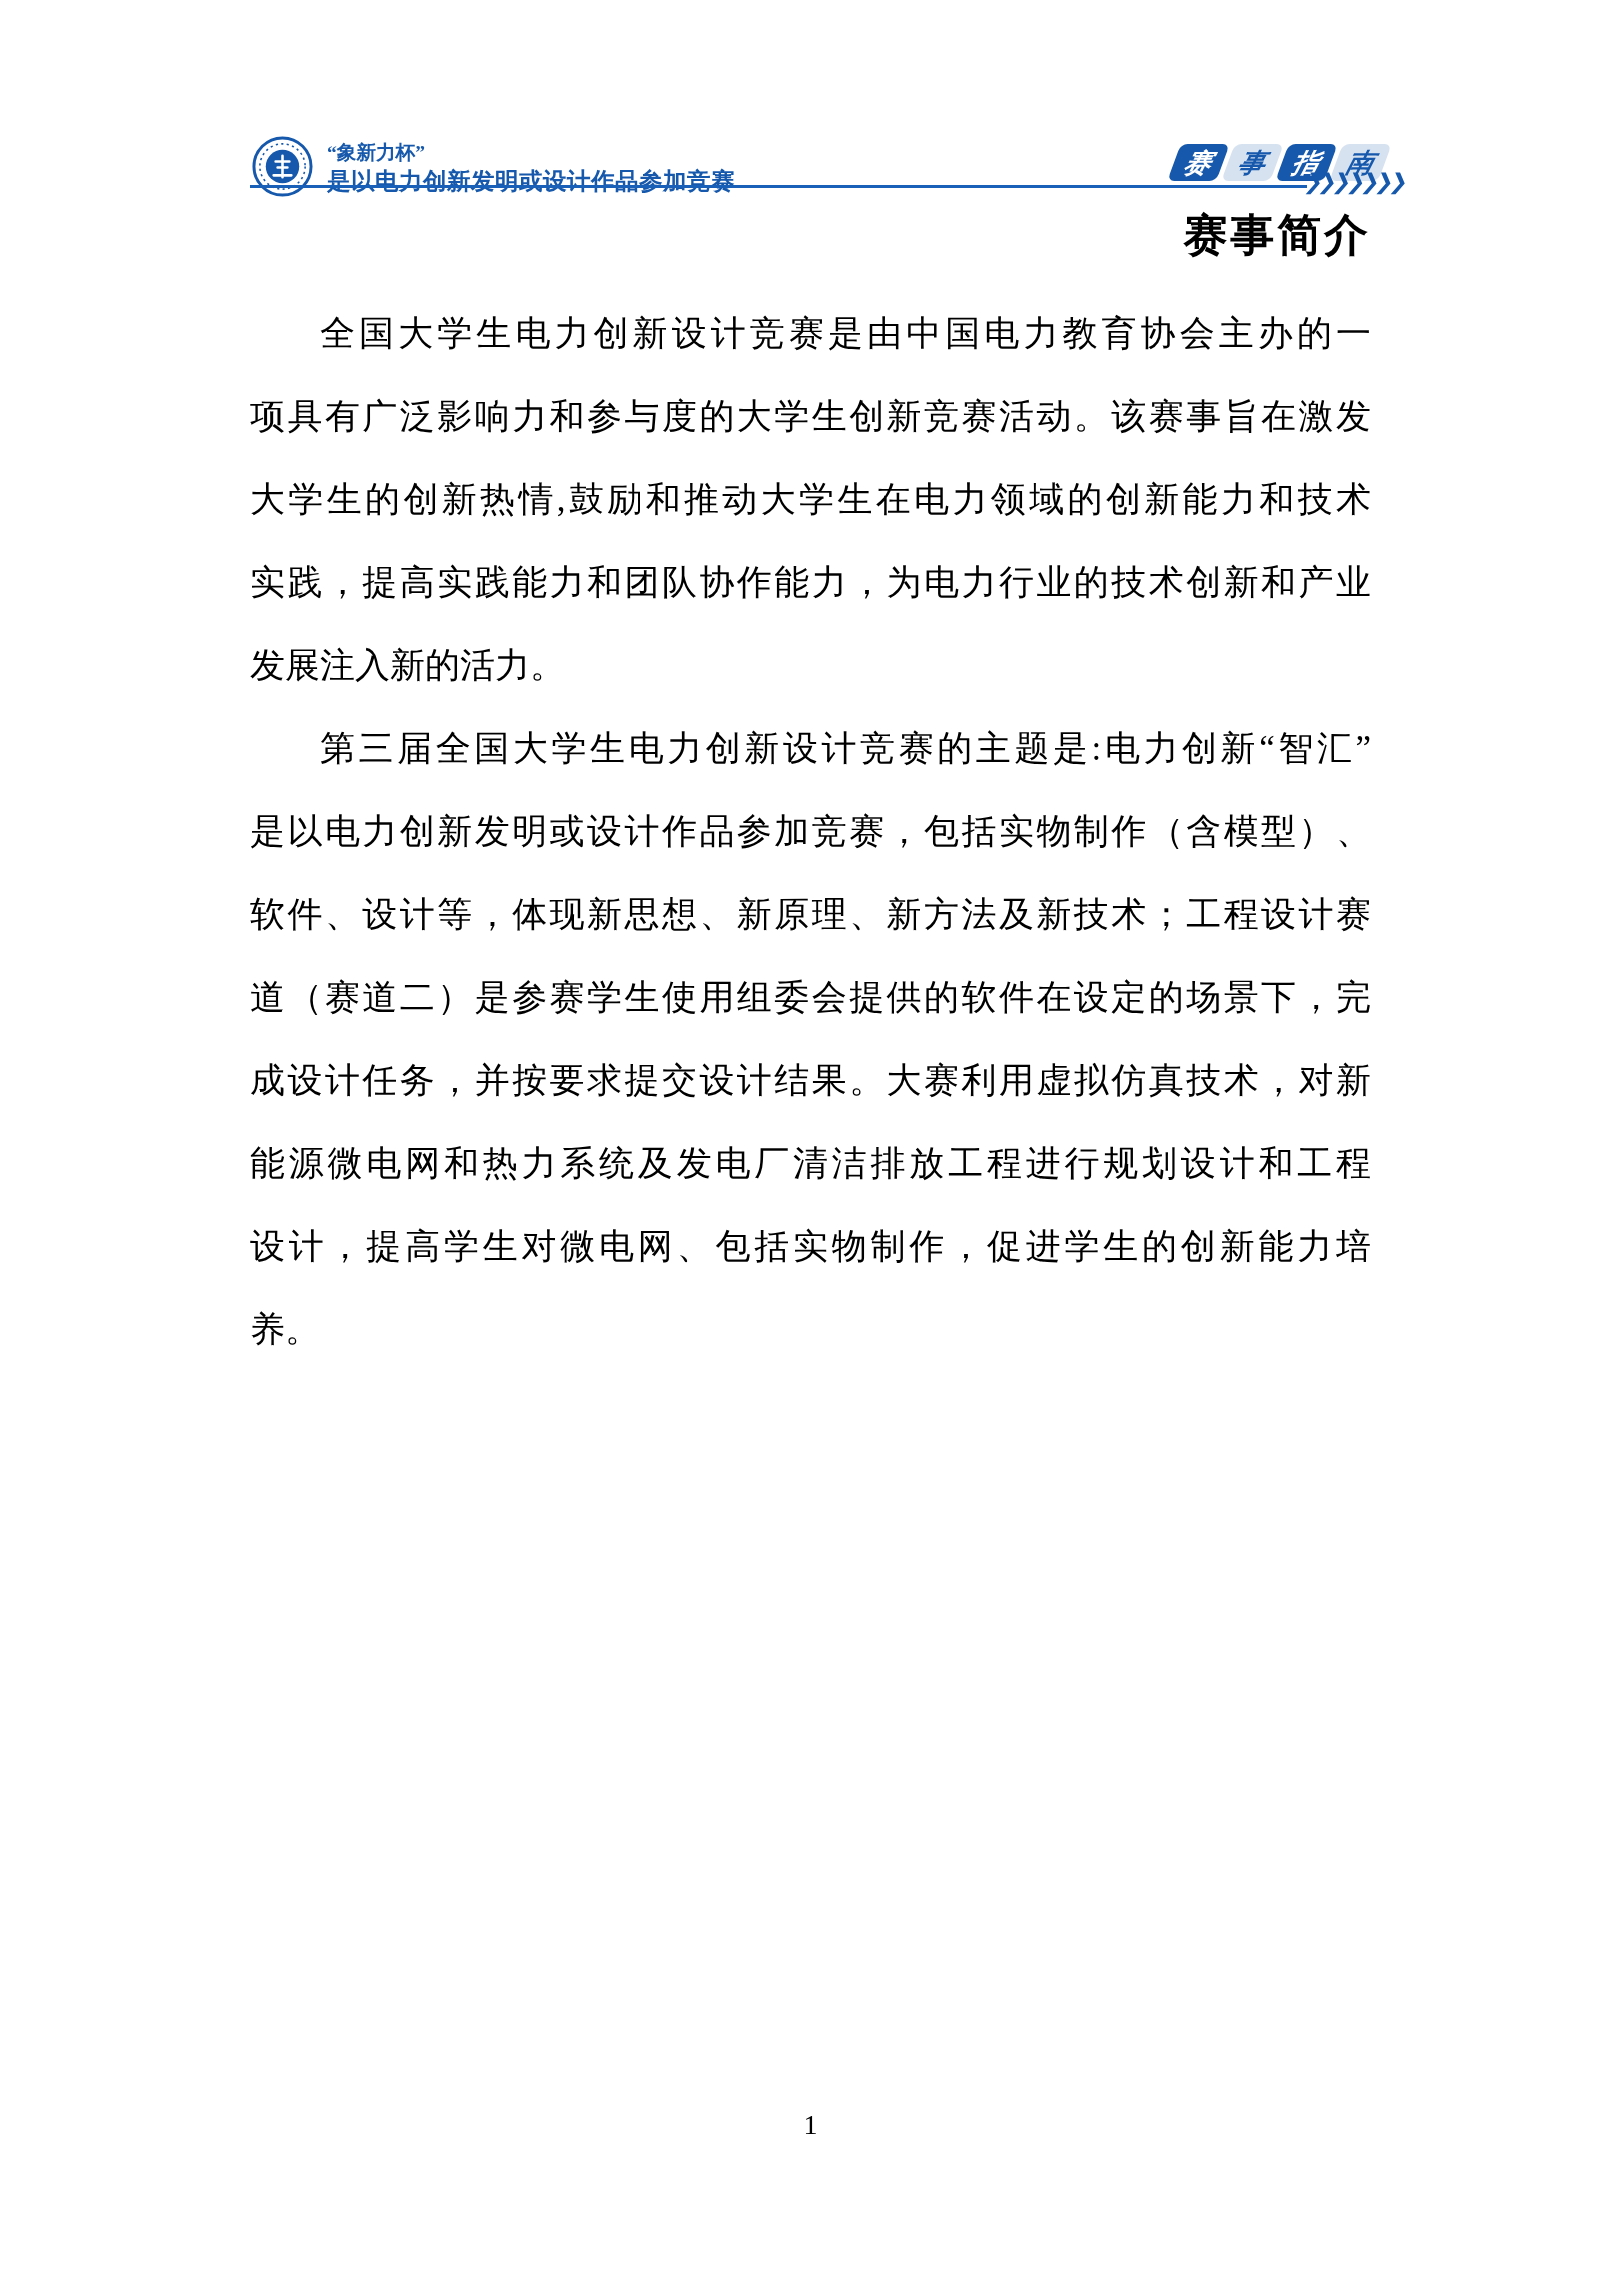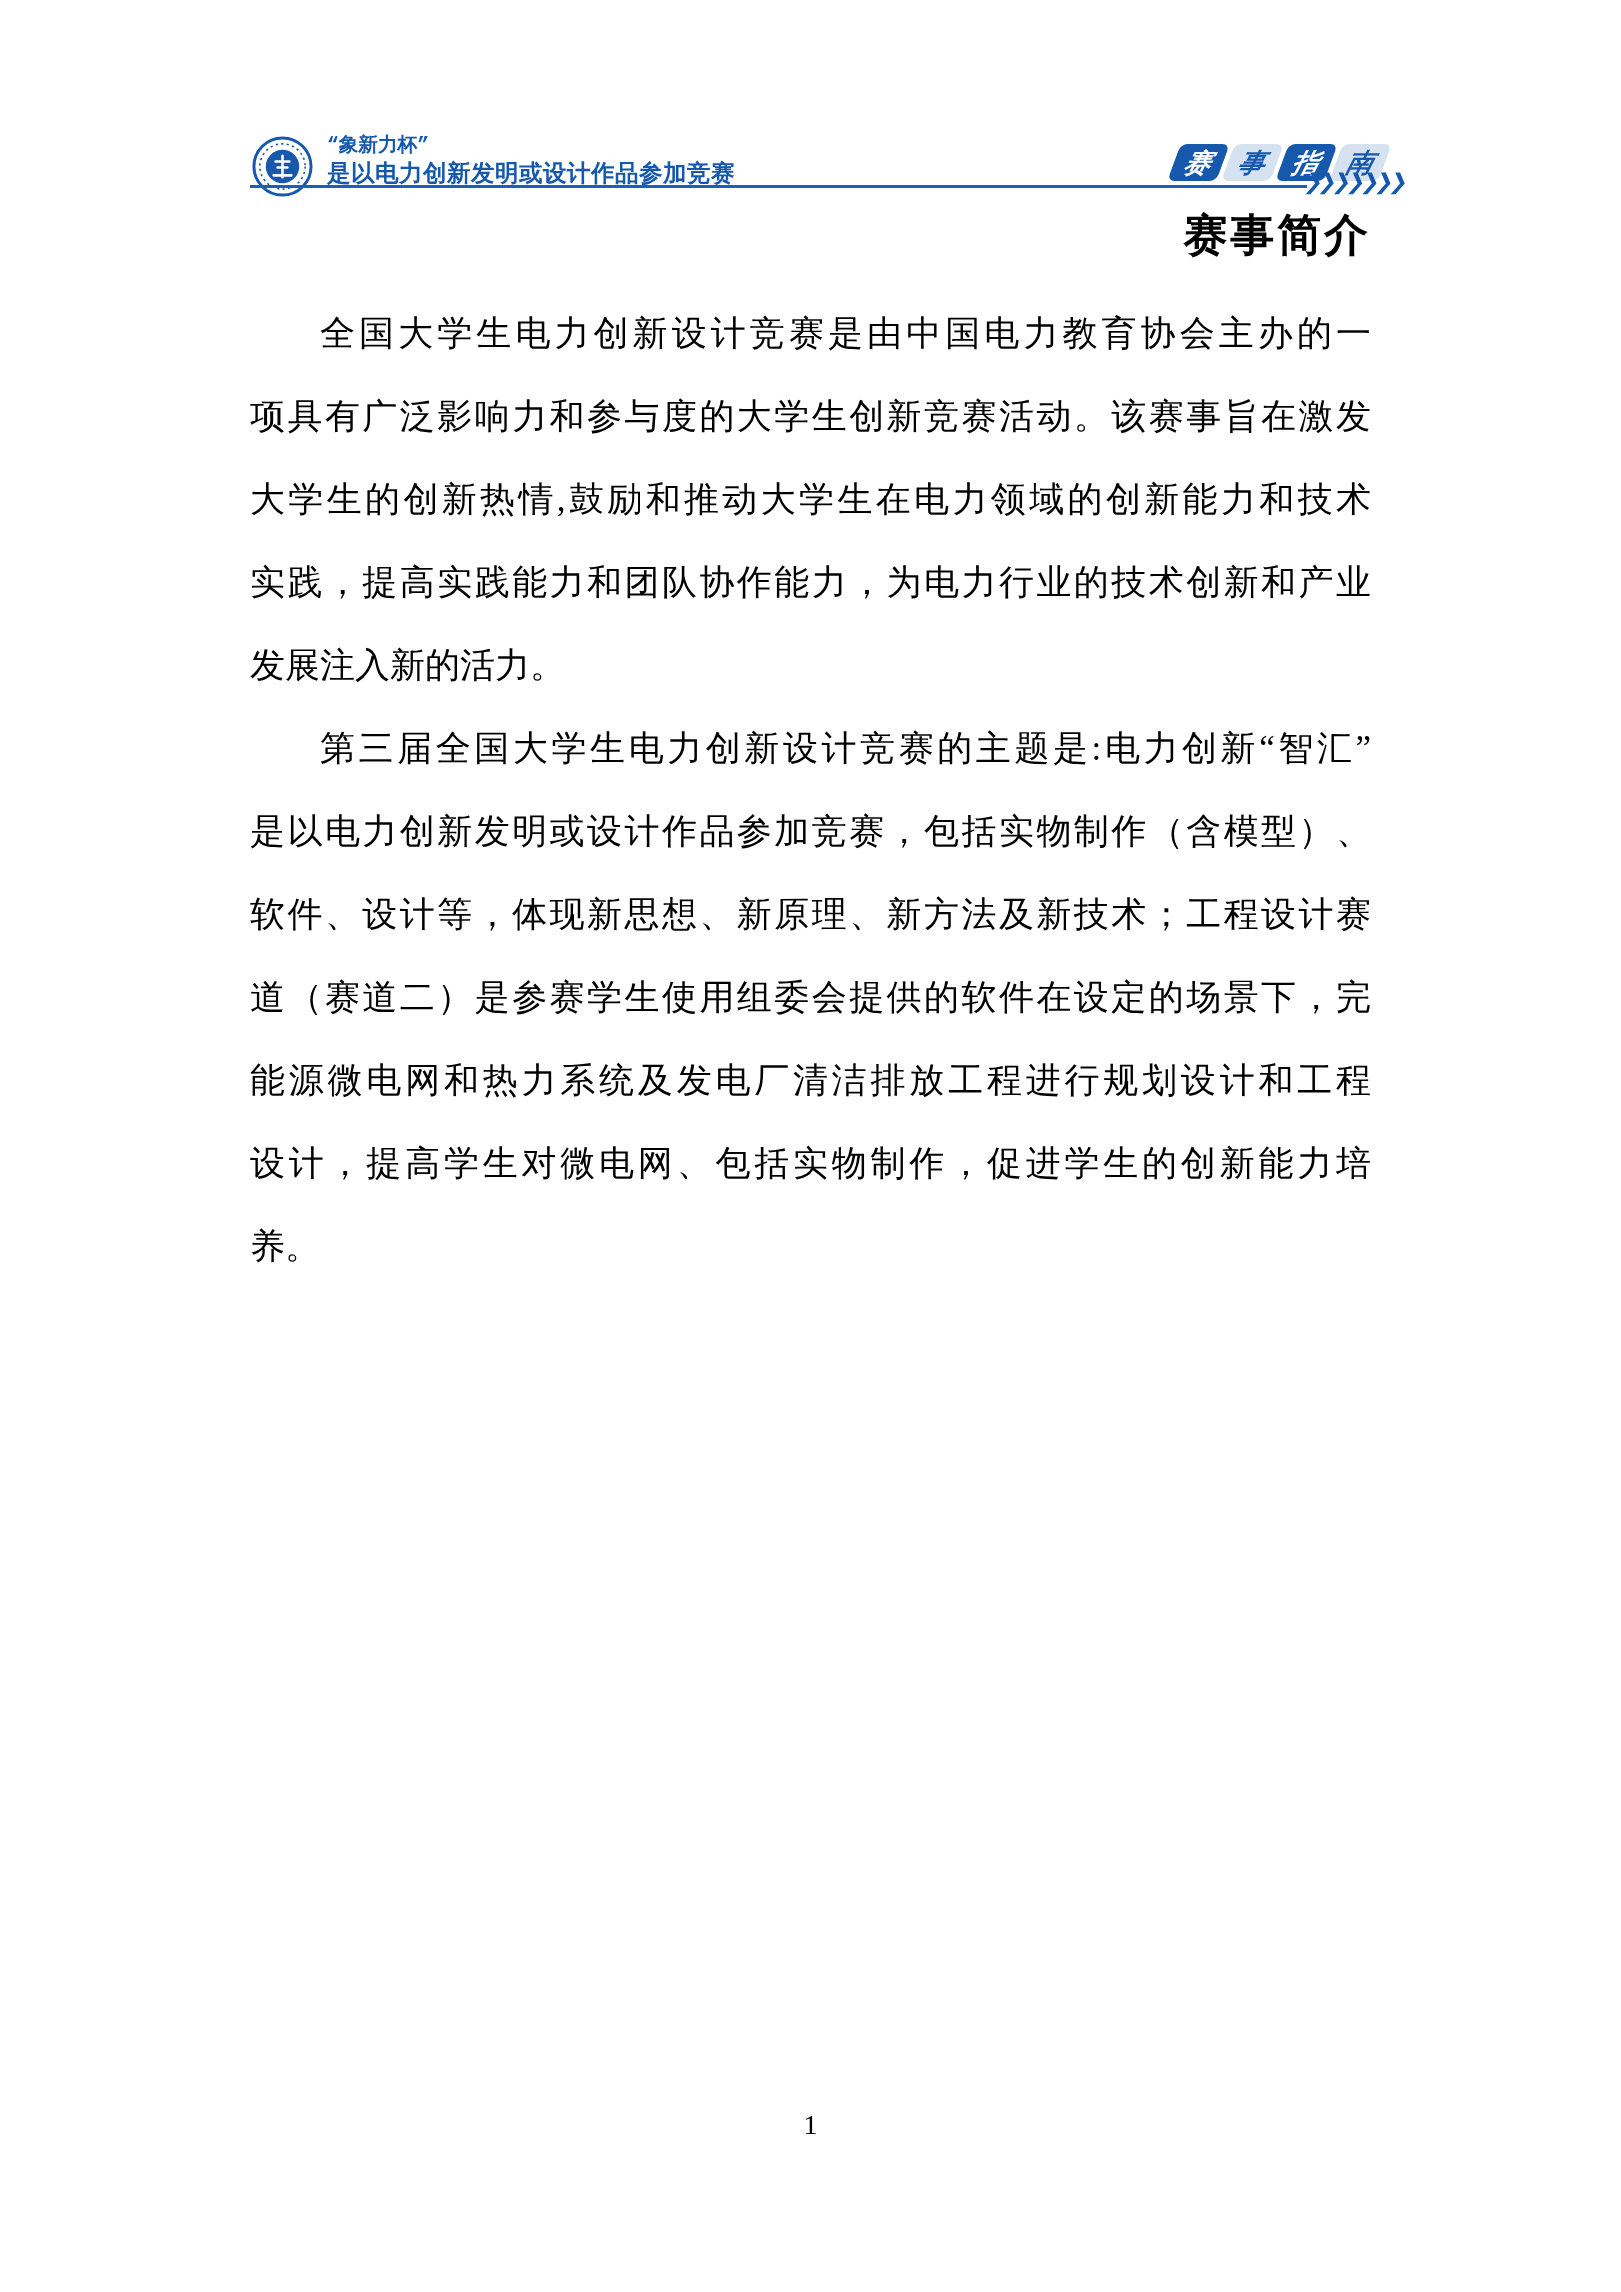--- a/index.html
+++ b/index.html
@@ -10,22 +10,22 @@
     color: #111111;
     overflow: hidden;
   }
 
   
   .header-logo {
     position: absolute; left: 251px; top: 135px;
     width: 63px; height: 63px;
   }
   .org-block {
-    position: absolute; left: 327px; top: 135px;
-    font-family: Liberation Mono, monospace;
+    position: absolute; left: 327px; top: 141px;
+    font-family: Liberation Serif, serif;
     color: #1659ac; font-weight: bold; line-height: 1.2;
   }
   .org-line1 { font-size: 19.6px; display: block; }
   .org-line2 { font-size: 23.5px; display: block; margin-top: 2px; letter-spacing: 0.5px; }
 
   .badge {
     position: absolute; left: 1174px; top: 144px;
     display: flex; gap: 4.9px;
   }
   .badge-tile {
@@ -119,19 +119,20 @@
   <div class="body-line first">全国大学生电力创新设计竞赛是由中国电力教育协会主办的一</div>
   <div class="body-line">项具有广泛影响力和参与度的大学生创新竞赛活动。该赛事旨在激发</div>
   <div class="body-line">大学生的创新热情,鼓励和推动大学生在电力领域的创新能力和技术</div>
   <div class="body-line">实践，提高实践能力和团队协作能力，为电力行业的技术创新和产业</div>
   <div class="body-line last">发展注入新的活力。</div>
 
   <div class="body-line first">第三届全国大学生电力创新设计竞赛的主题是:电力创新“智汇”</div>
   <div class="body-line">是以电力创新发明或设计作品参加竞赛，包括实物制作（含模型）、</div>
   <div class="body-line">软件、设计等，体现新思想、新原理、新方法及新技术；工程设计赛</div>
   <div class="body-line">道（赛道二）是参赛学生使用组委会提供的软件在设定的场景下，完</div>
+  <div class="body-line">成设计任务，并按要求提交设计结果。大赛利用虚拟仿真技术，对新</div>
   <div class="body-line">能源微电网和热力系统及发电厂清洁排放工程进行规划设计和工程</div>
   <div class="body-line">设计，提高学生对微电网、包括实物制作，促进学生的创新能力培</div>
   <div class="body-line last">养。</div>
 </div>
 
 <div class="page-number">1</div>
 
 
 </body></html>

